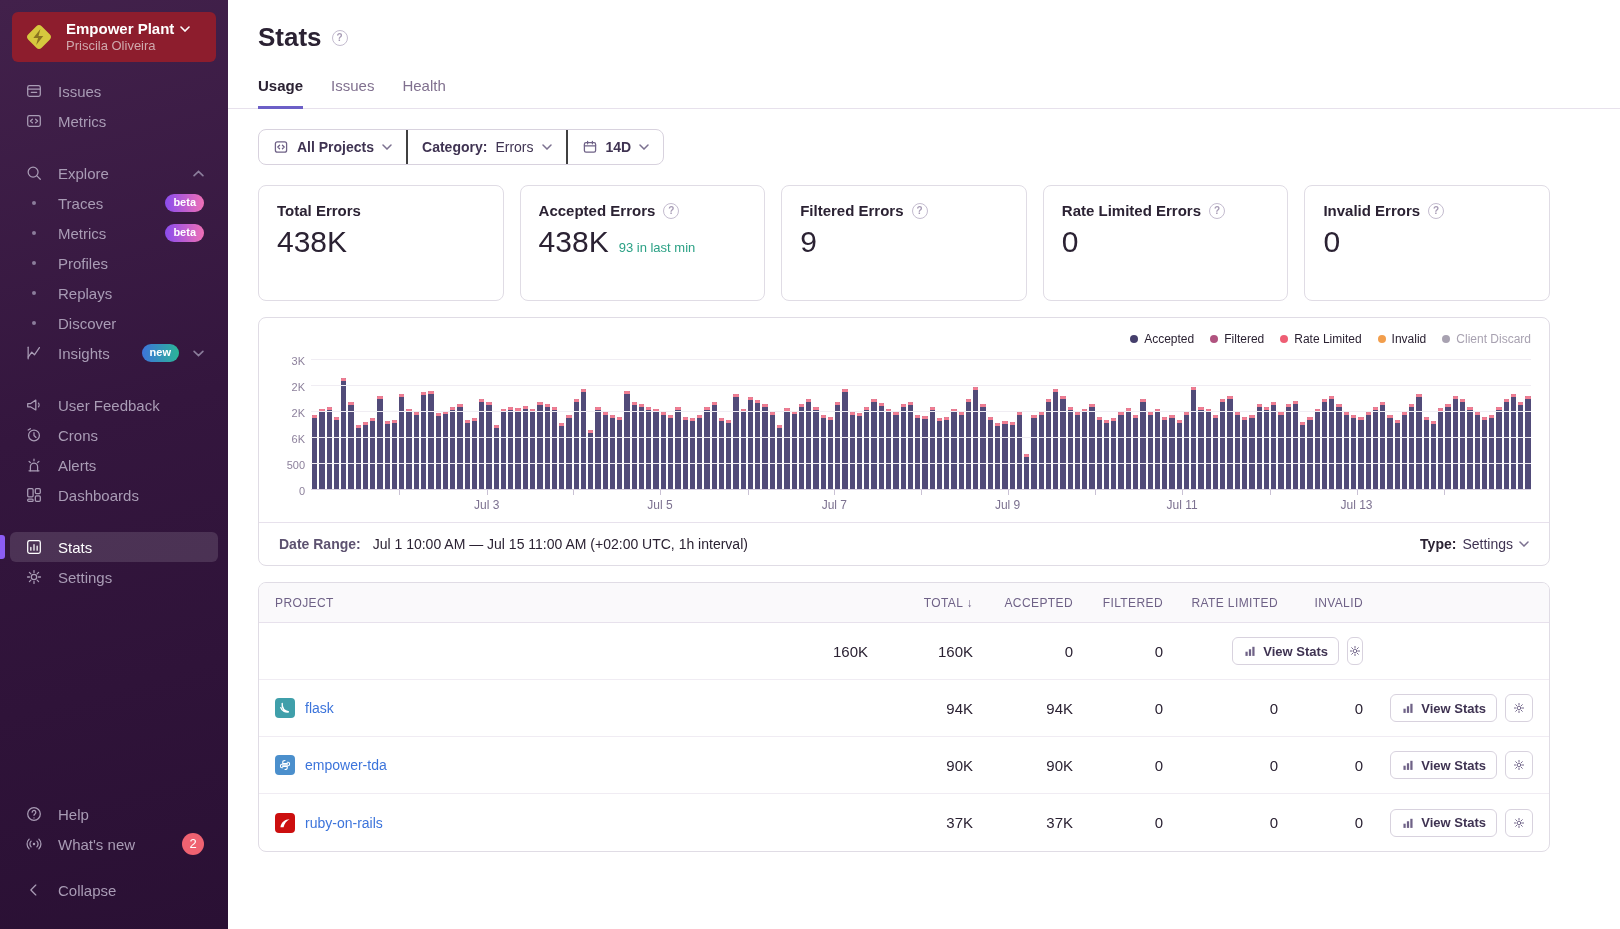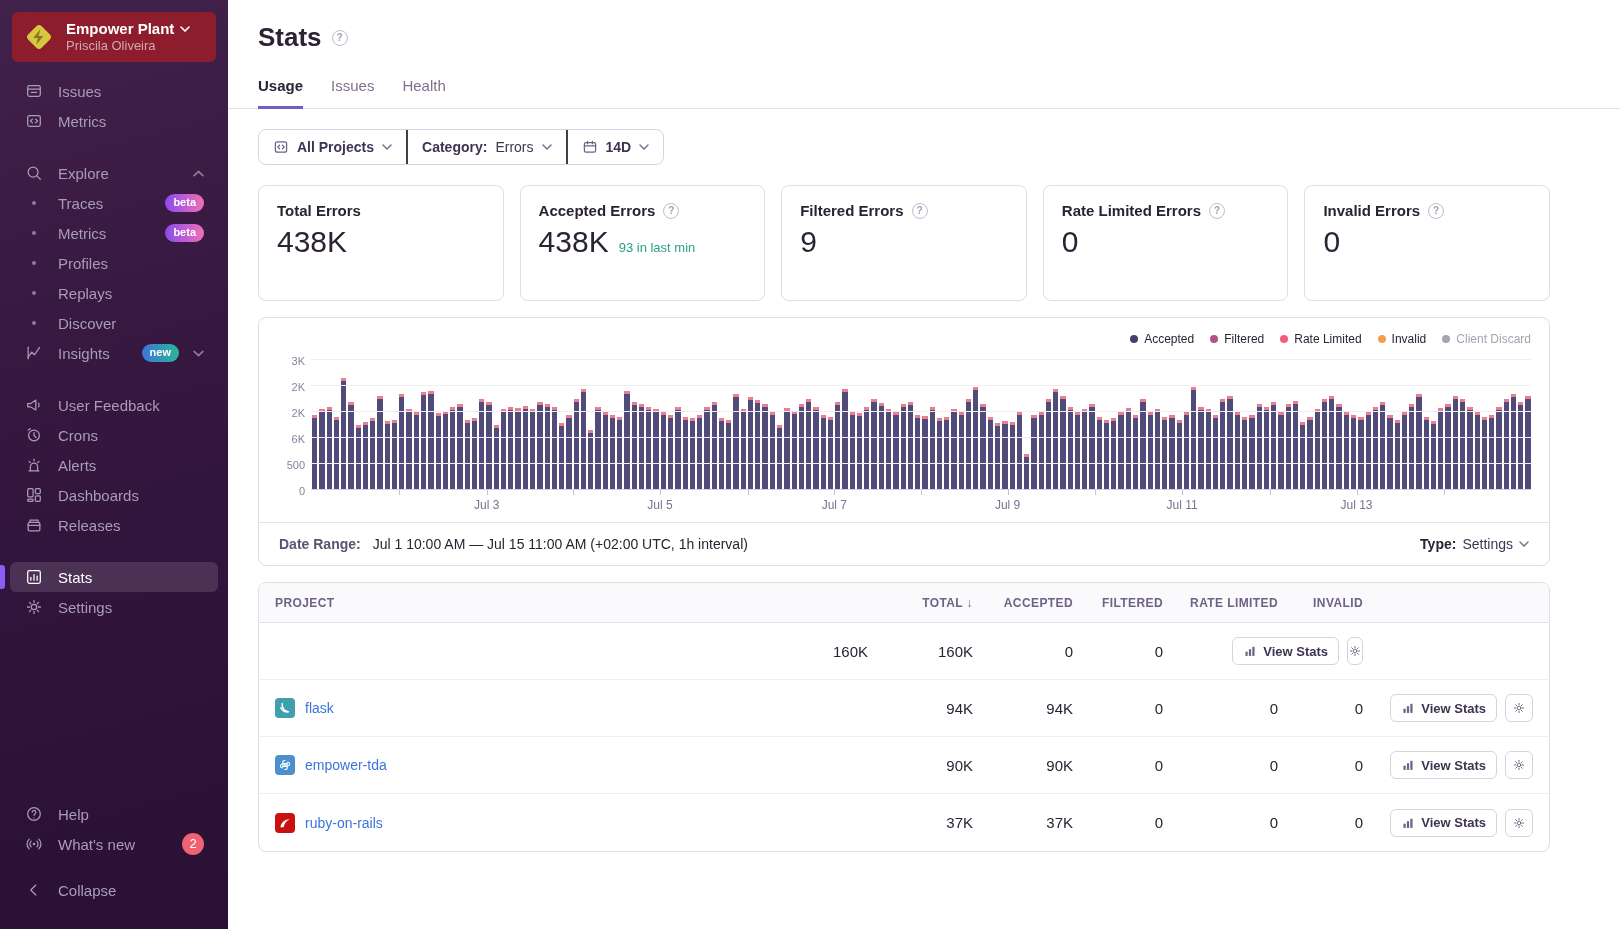--- a/index.html
+++ b/index.html
@@ -123,21 +123,21 @@
   .search-box {
     display:flex; align-items:center; gap:10px; border:1px solid #d8d2de; border-radius:8px;
     height:38px; padding:0 14px; background:#fff;
   }
   .search-box svg { color:#8d819c; flex-shrink:0; }
   .search-input { border:none; outline:none; flex:1; font-size:14px; color:#2b2233; font-family:"Liberation Sans",sans-serif; background:transparent; }
   .search-input::placeholder { color:#9b8fab; }
 
   .table-card { margin-top:16px; border:1px solid #e0dce5; border-radius:8px; overflow:hidden; background:#fff; }
   .t-row { display:grid; grid-template-columns:1fr 105px 100px 90px 115px 85px 170px; align-items:center; padding:0 16px; }
-  .t-head { background:#faf9fb; border-bottom:1px solid #e7e1ec; height:40px; font-size:12px; font-weight:bold; color:#6f6287; letter-spacing:0.4px; }
+  .t-head { background:#faf9fb; border-bottom:1px solid #e7e1ec; height:40px; font-size:12px; font-weight:normal; color:#6f6287; letter-spacing:0.4px; }
   .t-cell { text-align:right; font-size:15px; color:#2b2233; padding-left:10px; white-space:nowrap; }
   .t-cell.proj { text-align:left; display:flex; align-items:center; gap:10px; padding-left:0; }
   .t-head .t-cell { font-size:12px; color:#6f6287; }
   .sort-arrow { color:#6f6287; font-size:12px; }
   .t-body-row { height:57px; border-bottom:1px solid #f0ecf3; }
   .t-body-row:last-child { border-bottom:none; }
   .plat-icon { width:20px; height:20px; border-radius:4px; flex-shrink:0; display:flex; align-items:center; justify-content:center; }
   .proj-link { color:#3c74db; font-size:14px; text-decoration:none; cursor:pointer; }
   .actions { display:flex; justify-content:flex-end; gap:8px; }
   .btn {
@@ -274,30 +274,20 @@
           <div class="nav-item">
             <span class="nav-icon">
               <svg width="18" height="18" viewBox="0 0 20 20" fill="none" stroke="currentColor" stroke-width="1.4" stroke-linecap="round" stroke-linejoin="round">
                 <rect x="3" y="3" width="6" height="9" rx="1.2"></rect>
                 <rect x="11.5" y="3" width="5.5" height="5.5" rx="1.2"></rect>
                 <rect x="11.5" y="11" width="5.5" height="6" rx="1.2"></rect>
                 <rect x="3" y="14.5" width="6" height="2.5" rx="1"></rect>
               </svg>
             </span>
             <span class="nav-label">Dashboards</span>
-          </div>
-          <div class="nav-item">
-            <span class="nav-icon">
-              <svg width="18" height="18" viewBox="0 0 20 20" fill="none" stroke="currentColor" stroke-width="1.4" stroke-linecap="round" stroke-linejoin="round">
-                <rect x="3.5" y="7" width="13" height="9.5" rx="1.5"></rect>
-                <path d="M3.5 10.5h13"></path>
-                <path d="M5.5 7V4.5h9V7"></path>
-              </svg>
-            </span>
-            <span class="nav-label">Releases</span>
           </div>
         </div>
         <div class="nav-section">
           <div class="nav-item active">
             <span class="active-accent"></span>
             <span class="nav-icon">
               <svg width="18" height="18" viewBox="0 0 20 20" fill="none" stroke="currentColor" stroke-width="1.4" stroke-linecap="round" stroke-linejoin="round">
                 <rect x="3" y="3" width="14" height="14" rx="2"></rect>
                 <path d="M6.5 13.5v-3M10 13.5v-6M13.5 13.5v-4.5"></path>
               </svg>

